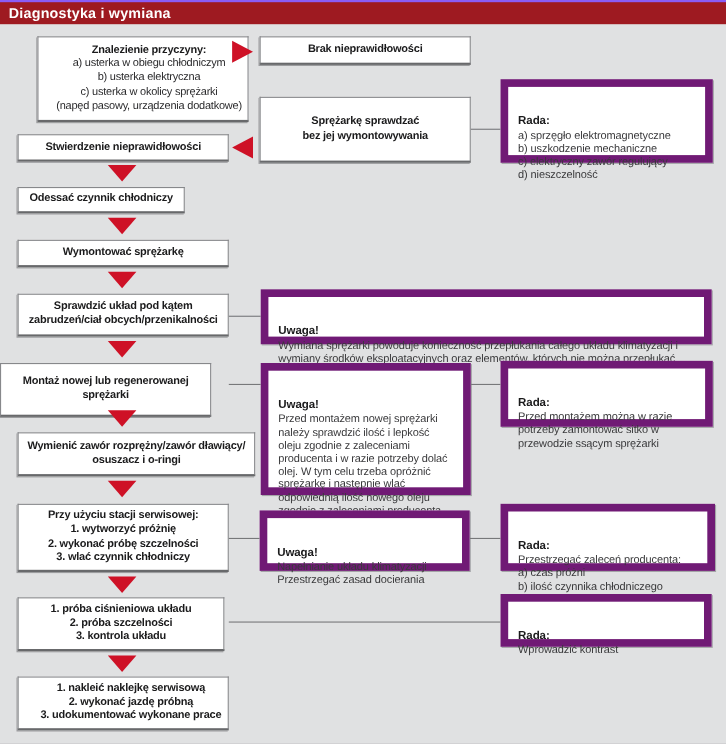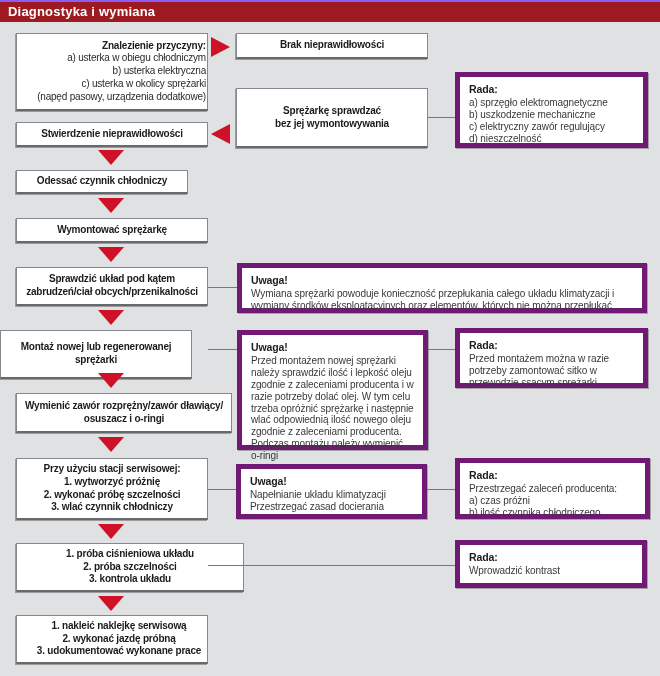--- a/index.html
+++ b/index.html
@@ -15,26 +15,26 @@
     padding-left:8px; box-sizing:border-box; letter-spacing:0.2px;
   }
   .flowbox {
     position:absolute; background:#ffffff; box-sizing:border-box;
     border:1px solid #87888B; border-bottom:2px solid #68696B;
     box-shadow:-1px 1px 0 #9B9C9E;
     display:flex; flex-direction:column; justify-content:center; 
     text-align:center; font-weight:bold; font-size:10px; line-height:1.26;
     letter-spacing:-0.2px; color:#1B1B1C; padding:2px 1px;
   }
-  .flowbox.left-align { align-items:flex-end; text-align:left; padding-left:12px; }
+  .flowbox.left-align { align-items:center; text-align:left; padding-left:12px;margin-left:18px; }
   .flowbox .sub { font-weight:normal; line-height:1.28; color:#2A2A2C; }
   .note {
     position:absolute; background:#ffffff; box-sizing:border-box;
-    border:5px solid #701a75; box-shadow:1px 1px 0 #A4A5A7;
-    padding:6px 9px 4px 9px; font-size:10px; line-height:1.18; color:#39393B;
+    border:7px solid #701a75; box-shadow:1px 1px 0 #A4A5A7;
+    padding:25px 9px 4px 9px; font-size:10px; line-height:1.18; color:#39393B;
     letter-spacing:-0.1px;
   }
   .note .ntitle { font-weight:bold; font-size:10.5px; color:#1B1B1C; margin-bottom:2px; }
   .tri-down {
     position:absolute; width:0; height:0;
     border-left:13px solid transparent; border-right:13px solid transparent;
     border-top:15px solid #CE1126;
   }
   .tri-right {
     position:absolute; width:0; height:0;
@@ -62,21 +62,21 @@
     <div class="sub">a) usterka w obiegu chłodniczym</div>
     <div class="sub">b) usterka elektryczna</div>
     <div class="sub">c) usterka w okolicy sprężarki</div>
     <div class="sub">(napęd pasowy, urządzenia dodatkowe)</div>
   </div>
 
   <div class="flowbox" style="left:16px; top:122px; width:192px; height:25px;">
     <div>Stwierdzenie nieprawidłowości</div>
   </div>
 
-  <div class="flowbox" style="left:16px; top:170px; width:172px; height:24px;">
+  <div class="flowbox" style="left:16px; top:170px; width:152px; height:24px;">
     <div>Odessać czynnik chłodniczy</div>
   </div>
 
   <div class="flowbox" style="left:16px; top:218px; width:192px; height:25px;">
     <div>Wymontować sprężarkę</div>
   </div>
 
   <div class="flowbox" style="left:16px; top:267px; width:192px; height:39px;">
     <div>Sprawdzić układ pod kątem</div>
     <div>zabrudzeń/ciał obcych/przenikalności</div>
@@ -92,21 +92,21 @@
     <div>osuszacz i o-ringi</div>
   </div>
 
   <div class="flowbox" style="left:16px; top:458px; width:192px; height:62px;">
     <div>Przy użyciu stacji serwisowej:</div>
     <div>1. wytworzyć próżnię</div>
     <div>2. wykonać próbę szczelności</div>
     <div>3. wlać czynnik chłodniczy</div>
   </div>
 
-  <div class="flowbox" style="left:16px; top:543px; width:228px; height:49px;">
+  <div class="flowbox" style="left:16px; top:543px; width:188px; height:49px;">
     <div>1. próba ciśnieniowa układu</div>
     <div>2. próba szczelności</div>
     <div>3. kontrola układu</div>
   </div>
 
   <div class="flowbox" style="left:16px; top:615px; width:192px; height:49px;padding-left:15px;">
     <div>1. nakleić naklejkę serwisową</div>
     <div>2. wykonać jazdę próbną</div>
     <div>3. udokumentować wykonane prace</div>
   </div>

